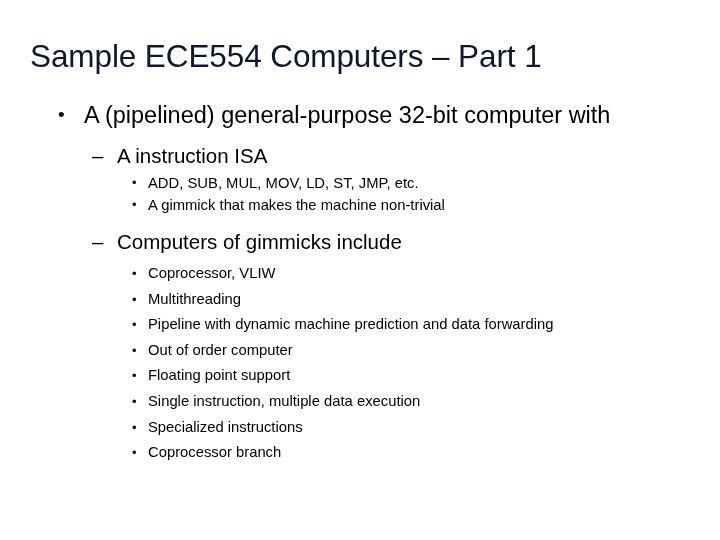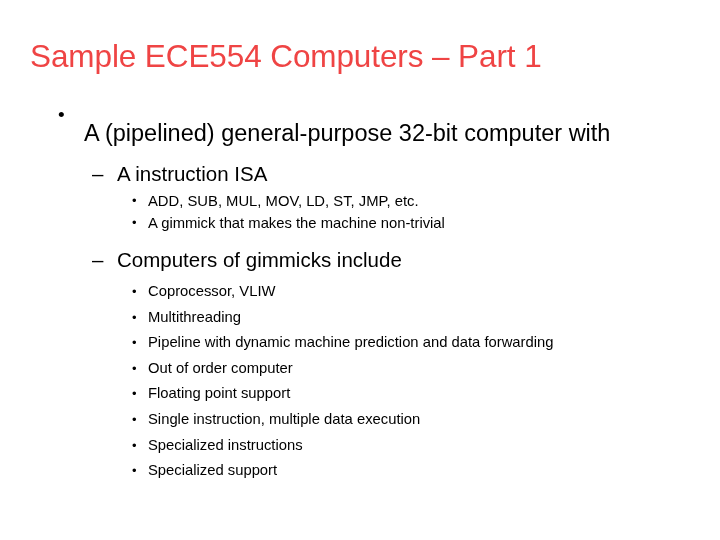--- a/index.html
+++ b/index.html
@@ -26,21 +26,21 @@
   .slide-title {
     position: absolute;
     left: 30px;
     top: 38px;
     width: 665px;
     font-size: 31.5px;
     line-height: 36px;
     font-weight: 400;
     letter-spacing: -0.1px;
     white-space: nowrap;
-    color: #ef4444;
+    color: #0f172a;
   }
 
   
   .body-area {
     position: absolute;
     left: 0;
     top: 100px;
     width: 720px;
   }
 
@@ -67,21 +67,20 @@
     margin-left: 58px;
     width: 610px;
   }
   .lvl1 .bullet-mark {
     width: 26px;
     font-size: 19px;
     line-height: 30px;
   }
   .lvl1 .bullet-text {
     max-width: 570px;
-    margin-top: 18px;
   }
 
   
   .lvl2 {
     font-size: 20.5px;
     line-height: 27px;
     margin-left: 92px;
     width: 580px;
   }
   .lvl2 .bullet-mark {
@@ -173,18 +172,18 @@
       <div class="bullet-row lvl3 group-b">
         <span class="bullet-mark">•</span>
         <span class="bullet-text">Single instruction, multiple data execution</span>
       </div>
       <div class="bullet-row lvl3 group-b">
         <span class="bullet-mark">•</span>
         <span class="bullet-text">Specialized instructions</span>
       </div>
       <div class="bullet-row lvl3 group-b">
         <span class="bullet-mark">•</span>
-        <span class="bullet-text">Specialized support</span>
+        <span class="bullet-text">Coprocessor branch</span>
       </div>
     </div>
 
   </div>
 </div>
 
 </body></html>

